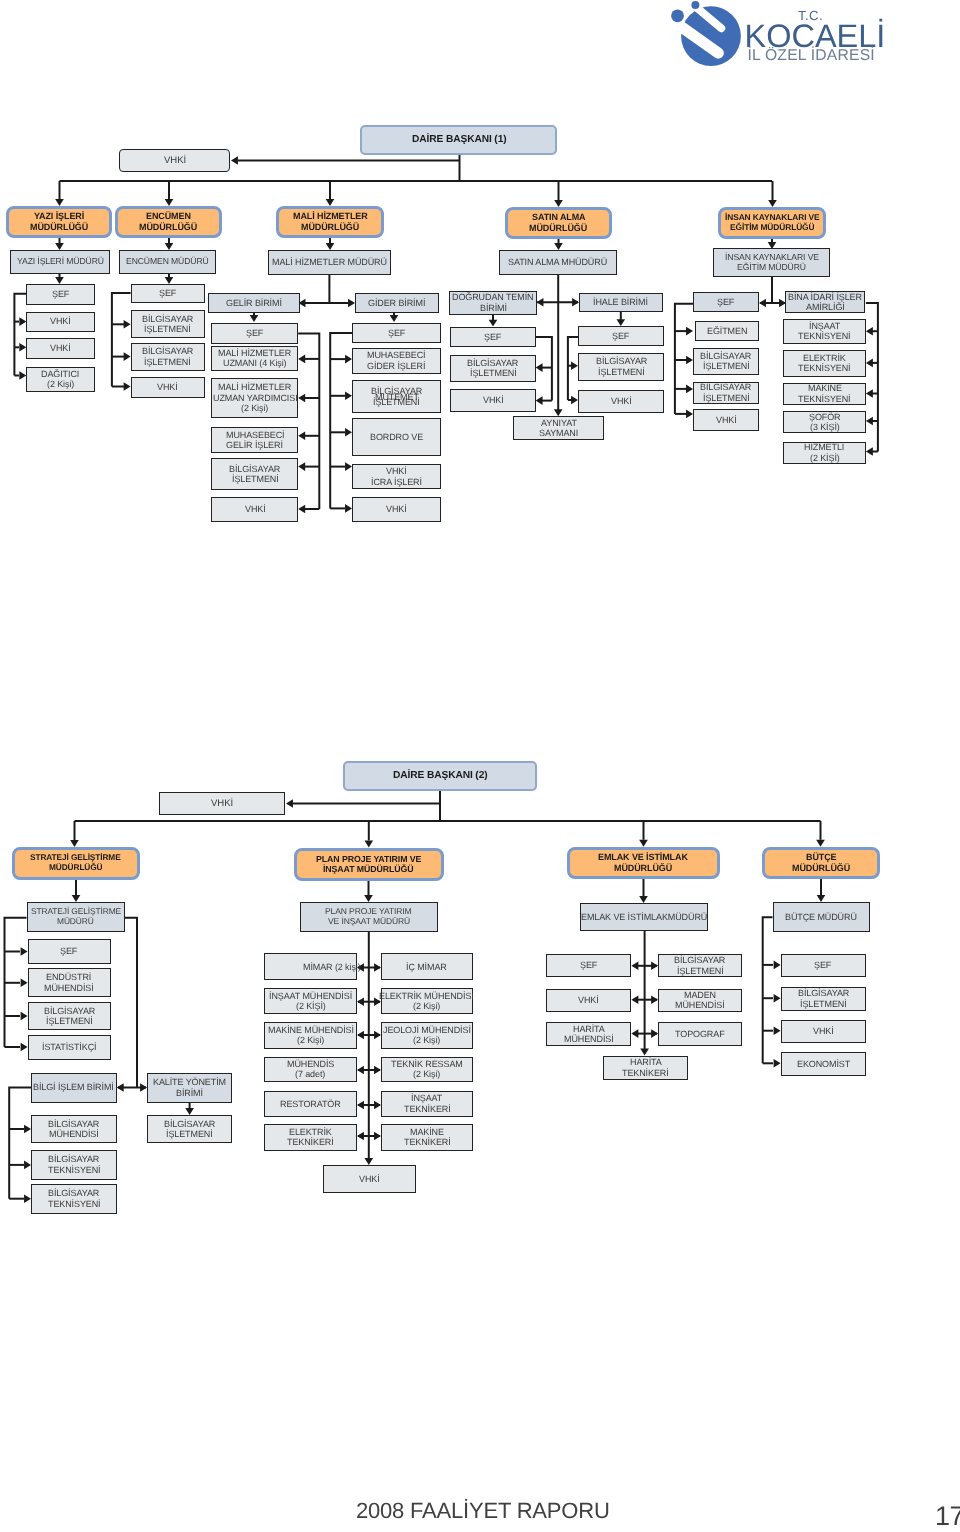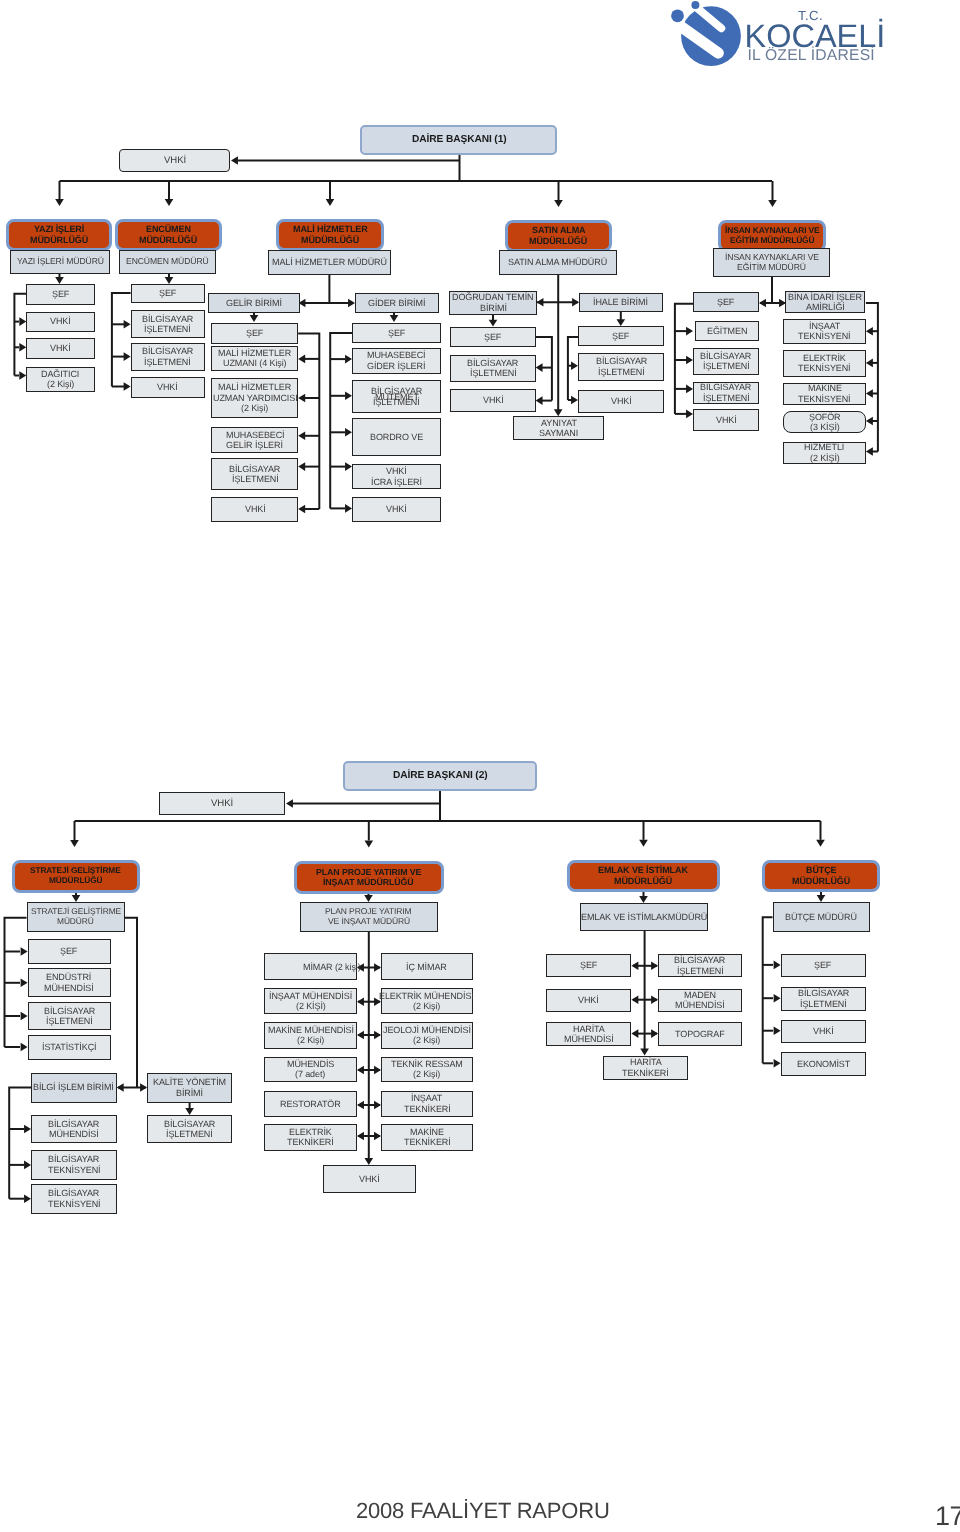--- a/index.html
+++ b/index.html
@@ -4,21 +4,21 @@
 <style>
   html,body{margin:0;padding:0;background:#fff;}
   body{width:960px;height:1532px;font-family:"Liberation Sans",sans-serif;position:relative;overflow:hidden;-webkit-font-smoothing:antialiased;text-rendering:geometricPrecision;}
   #page{position:relative;width:960px;height:1532px;background:#fff;}
   .box{position:absolute;box-sizing:border-box;display:flex;flex-direction:column;
        align-items:center;justify-content:center;text-align:center;
        background:#e5e8eb;border:1.8px solid #232323;color:#3b3b3b;
        line-height:1.16;padding:0 1px;white-space:nowrap;z-index:2;letter-spacing:-0.1px;}
   .box .ln{display:block;will-change:transform;}
   .shaded{background:#d6dce4;}
-  .dept{background:#c2410c;border:3px solid #7a9bcd;border-radius:8px;line-height:1.18;color:#1a1a1a;margin-top:13px;}
+  .dept{background:#fdba74;border:3px solid #7a9bcd;border-radius:8px;line-height:1.18;color:#1a1a1a;}
   .head{background:#d2dbe5;border:2.2px solid #8fa8cc;border-radius:5px;color:#1a1a1a;}
   .rnd{border-radius:4px;}
   svg#lines{position:absolute;left:0;top:0;width:960px;height:1532px;pointer-events:none;z-index:1;}
   .ft{position:absolute;color:#404040;will-change:transform;}
 </style>
 </head>
 <body>
 
 <div id="page">
 
@@ -418,21 +418,21 @@
       <span class="ln">TEKNİSYENİ</span>
     </div>
 <div class="box" style="left:782.7px;top:349.5px;width:83.6px;height:27.5px;font-size:9px;">
       <span class="ln">ELEKTRİK</span>
       <span class="ln">TEKNİSYENİ</span>
     </div>
 <div class="box" style="left:782.7px;top:383px;width:83.6px;height:21.5px;font-size:9px;">
       <span class="ln">MAKİNE</span>
       <span class="ln">TEKNİSYENİ</span>
     </div>
-<div class="box" style="left:782.7px;top:410.9px;width:83.6px;height:22.3px;font-size:9px;border-radius:8px;">
+<div class="box" style="left:782.7px;top:410.9px;width:83.6px;height:22.3px;font-size:9px;">
       <span class="ln">ŞOFÖR</span>
       <span class="ln">(3 KİŞİ)</span>
     </div>
 <div class="box" style="left:782.7px;top:441.5px;width:83.6px;height:22.1px;font-size:9px;">
       <span class="ln">HİZMETLİ</span>
       <span class="ln">(2 KİŞİ)</span>
     </div>
 <div class="box head" style="left:343px;top:761px;width:194px;height:30px;font-size:10.2px;font-weight:bold;">
       <span class="ln">DAİRE BAŞKANI (2)</span>
     </div>

